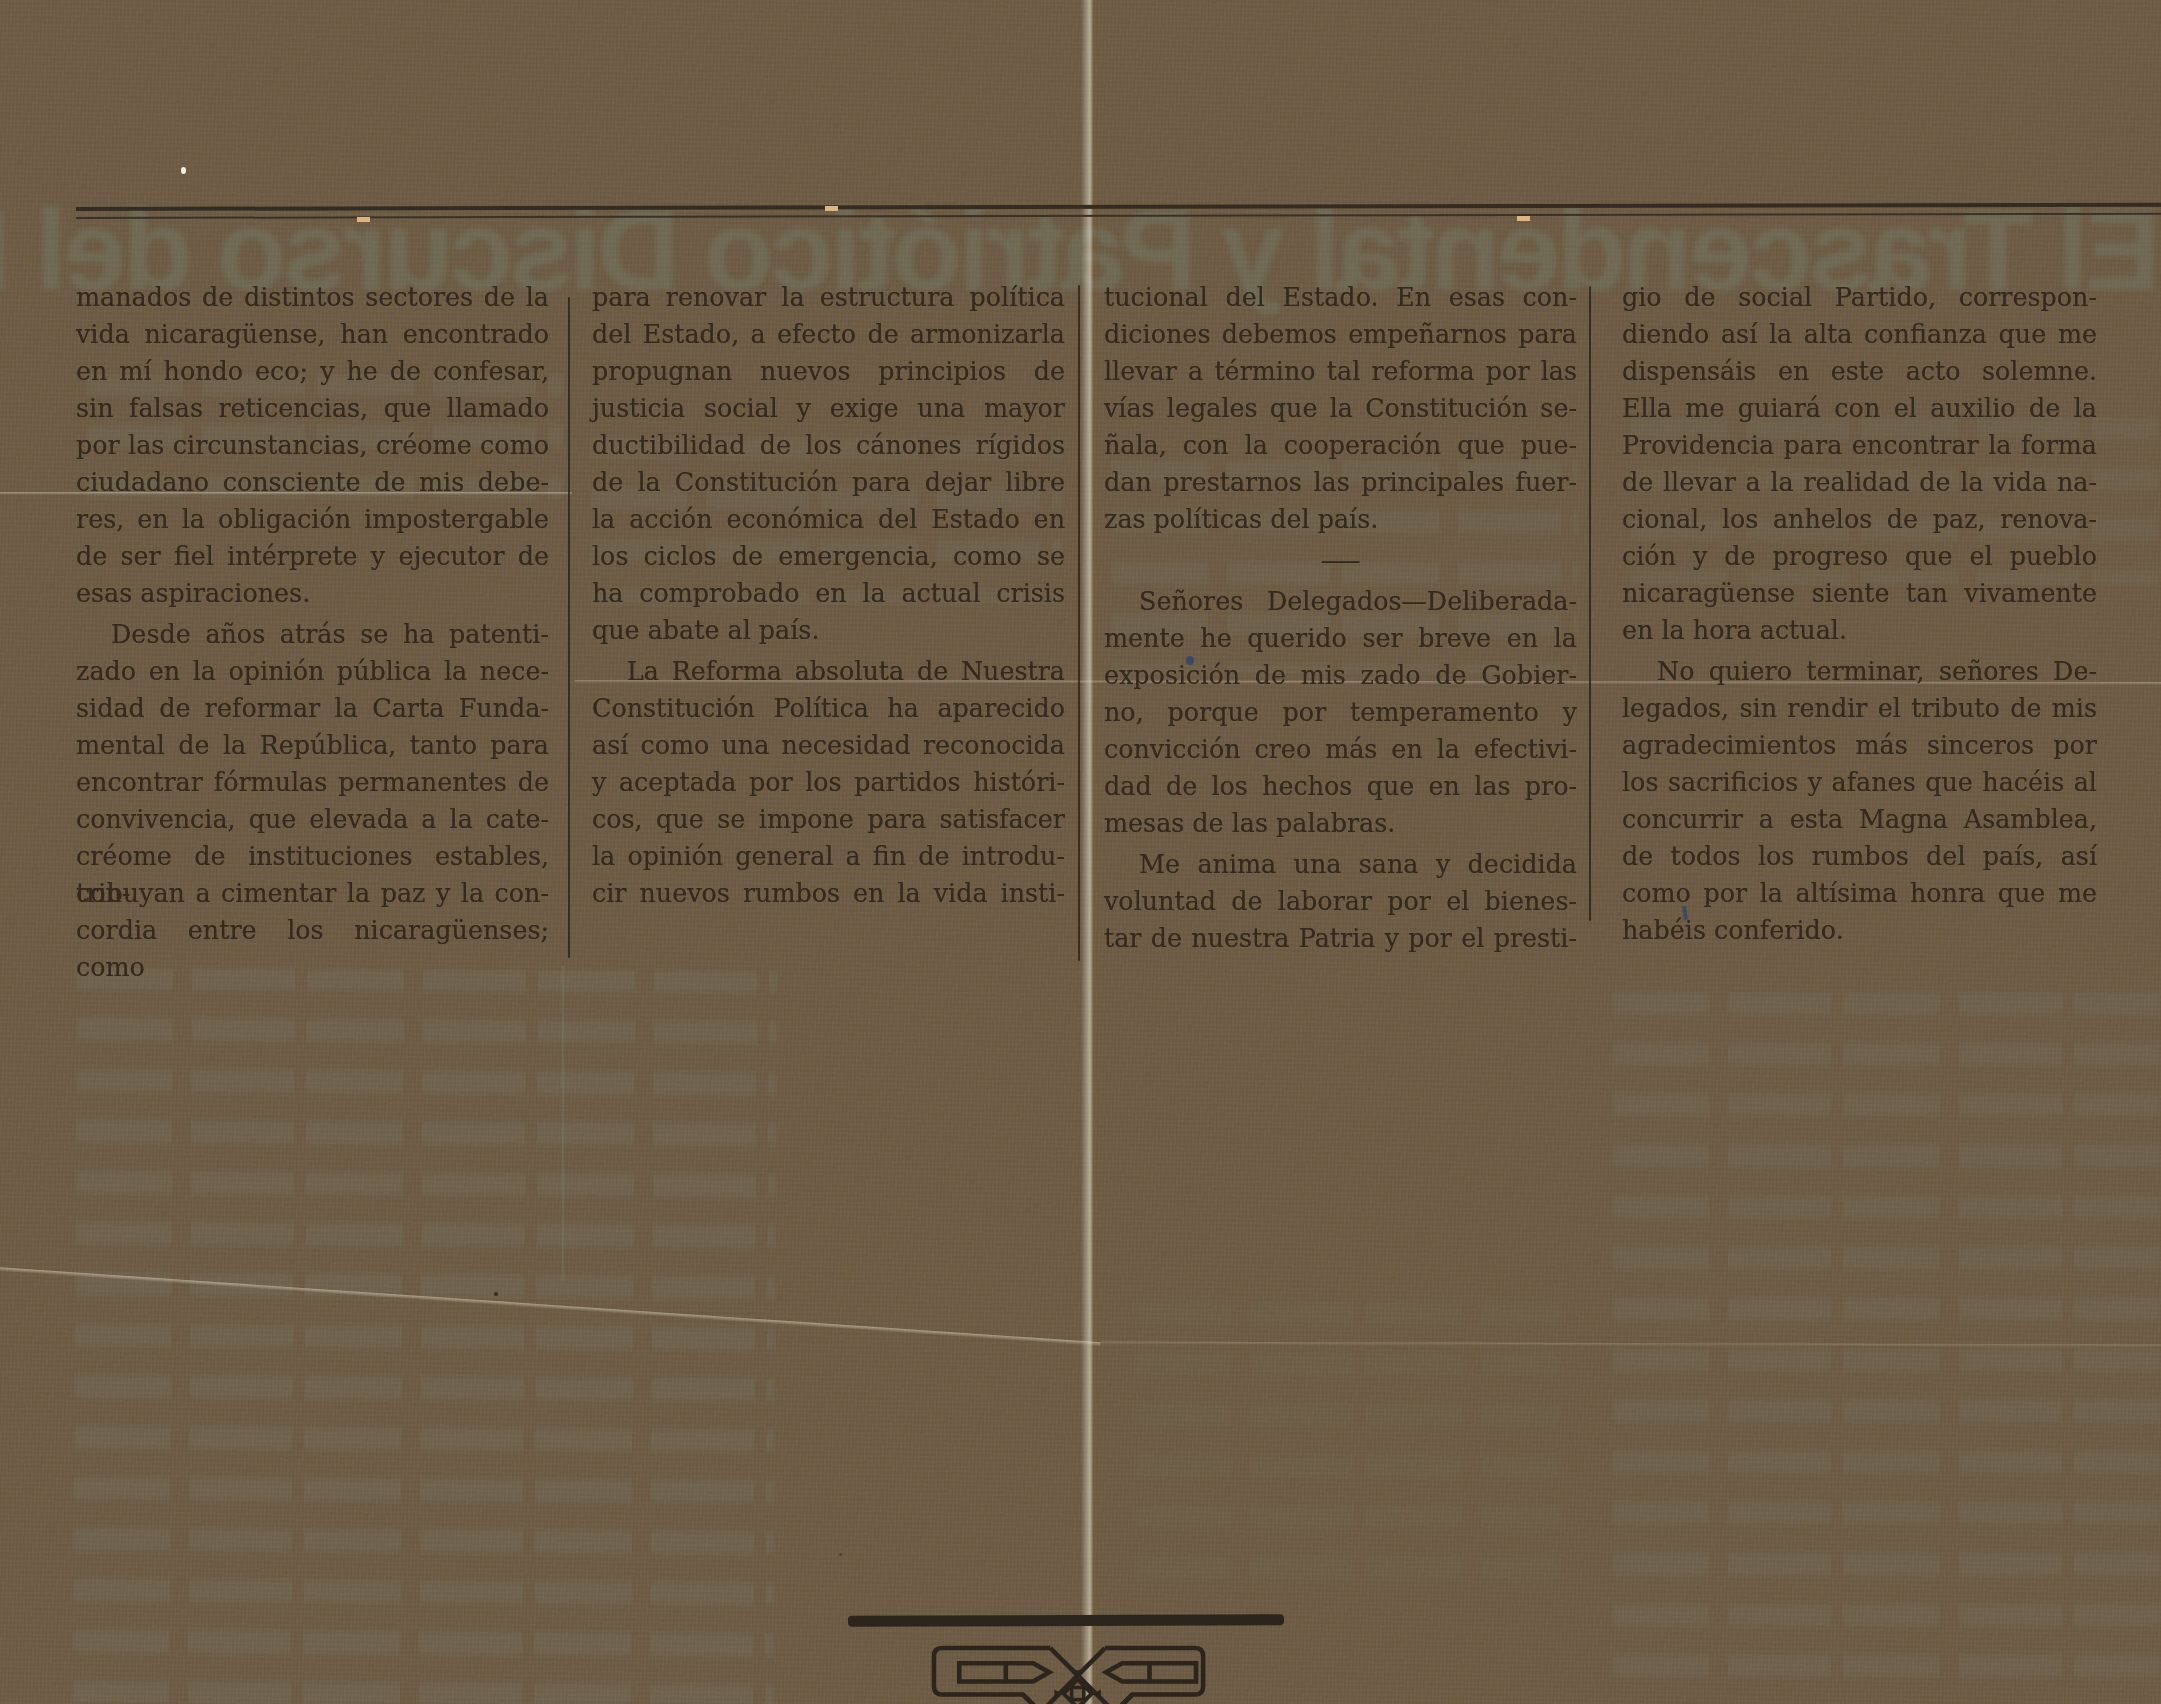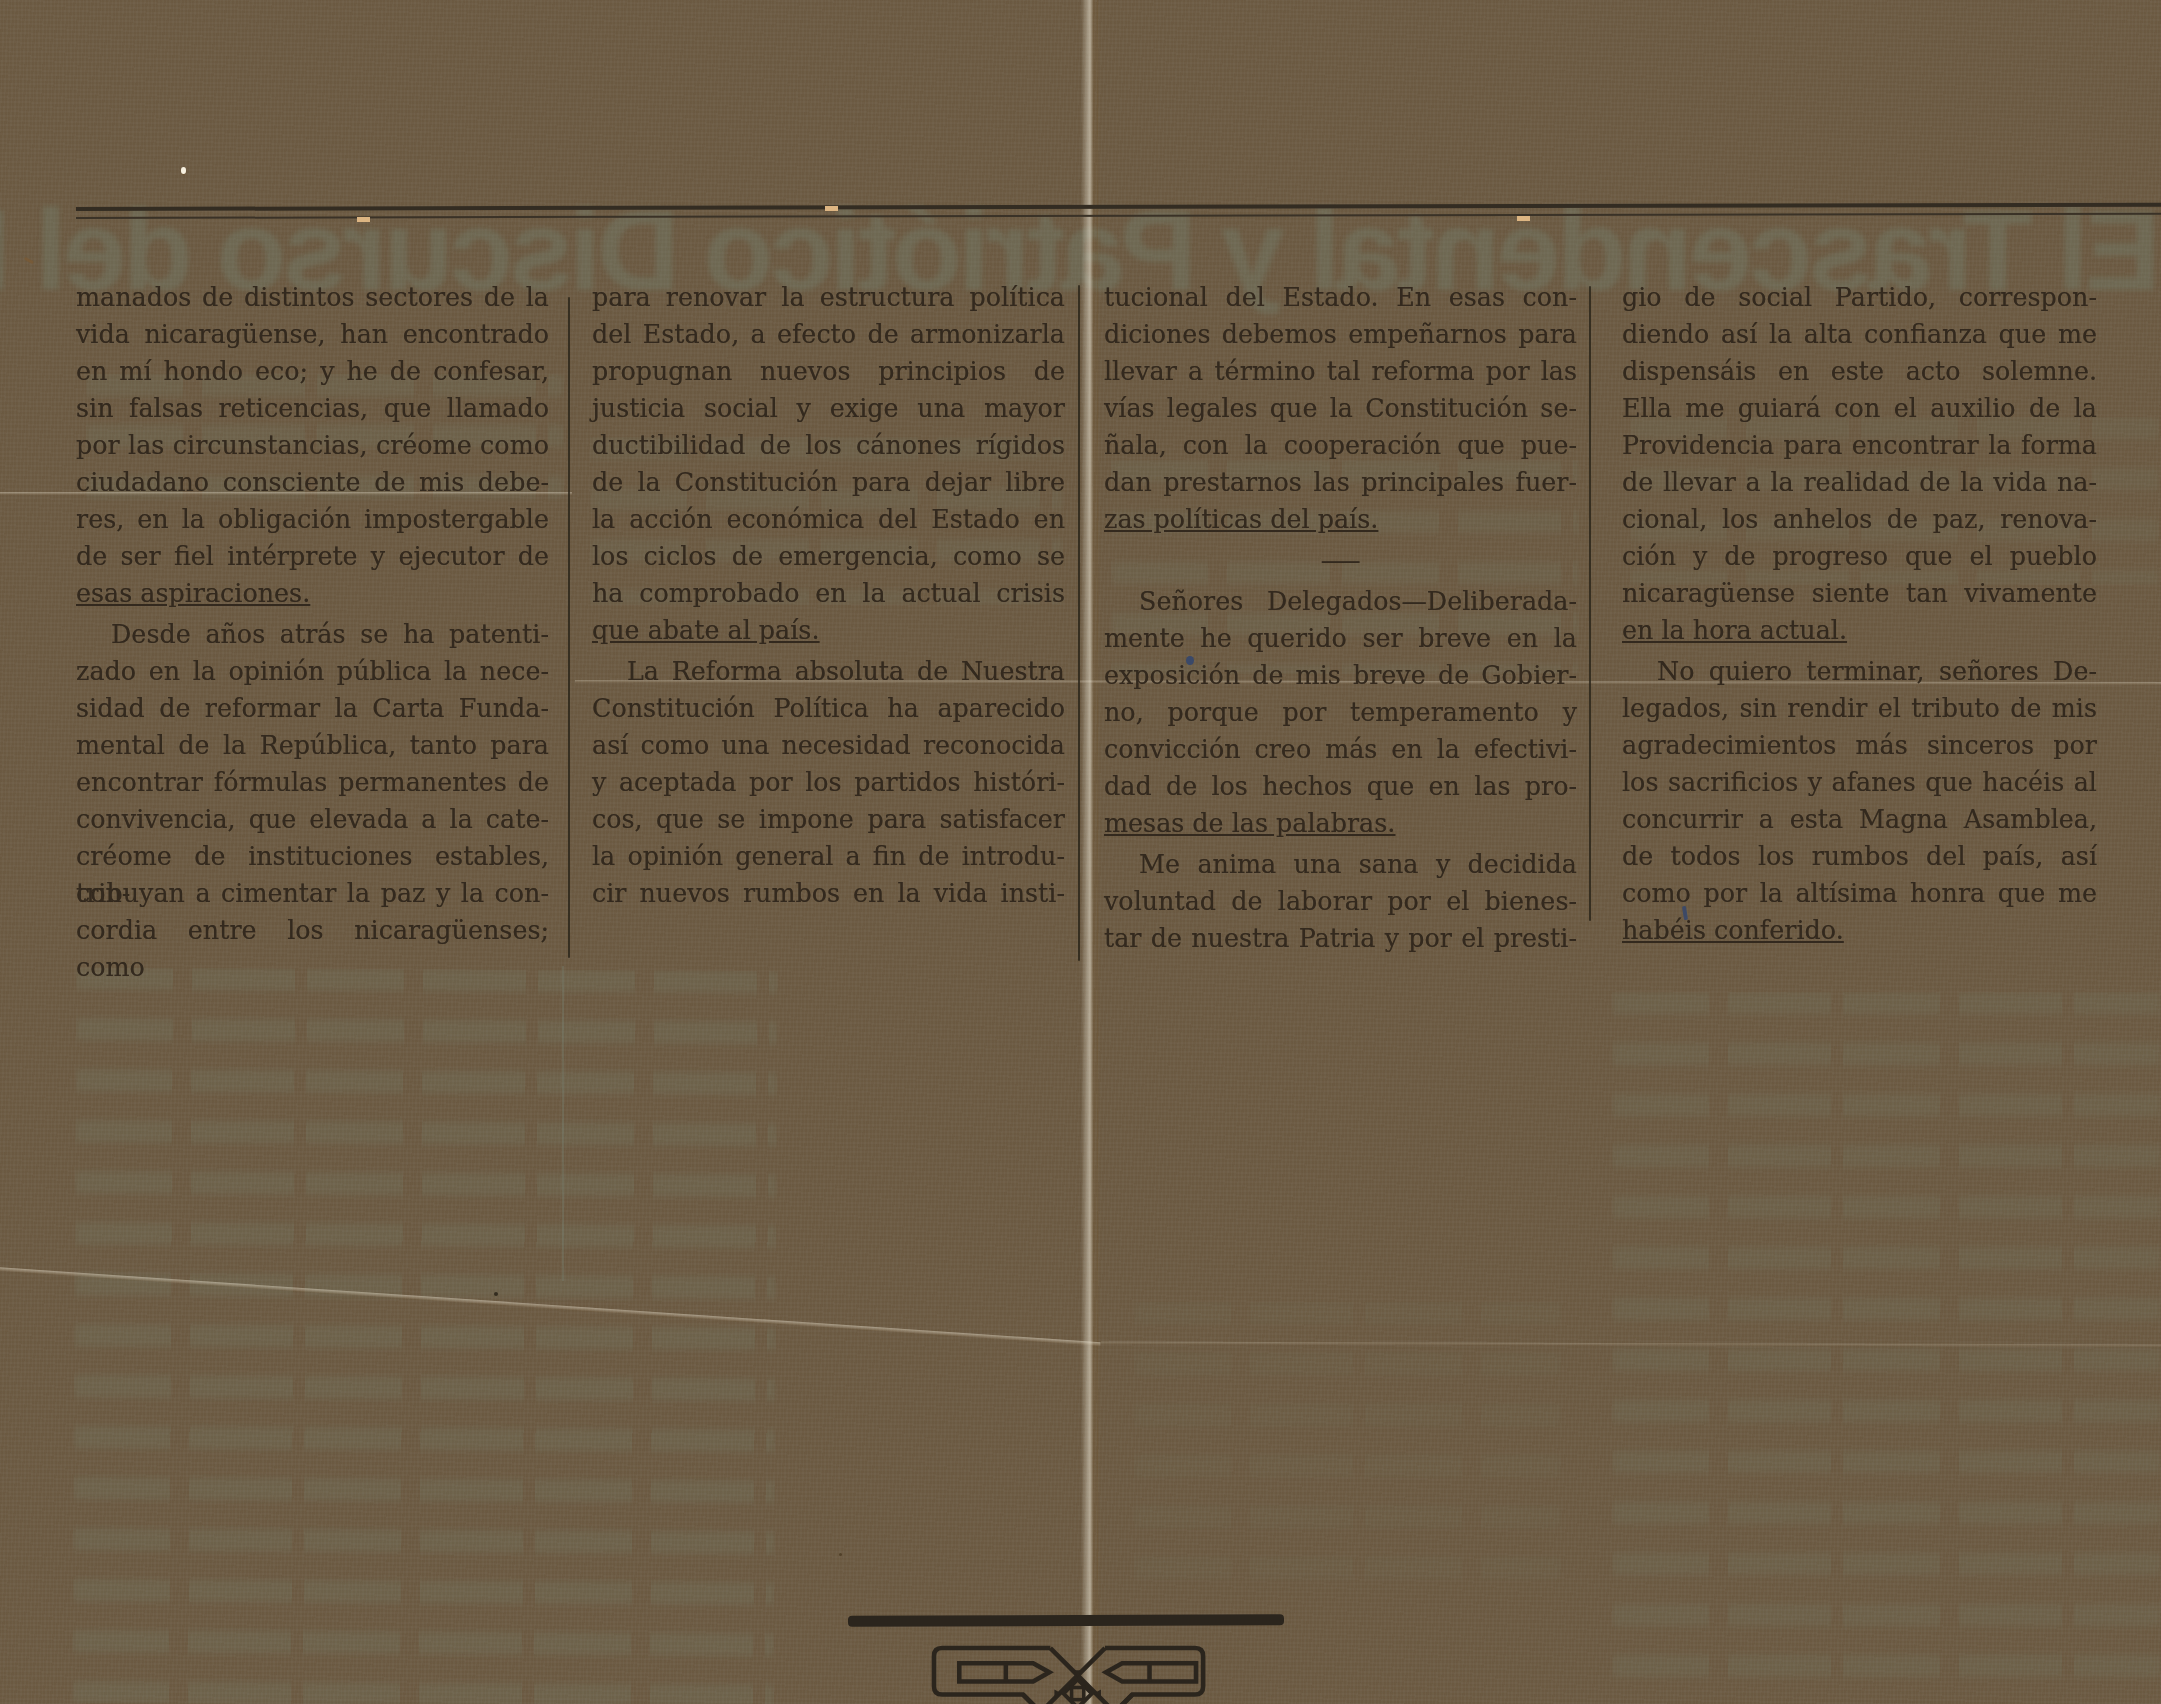--- a/index.html
+++ b/index.html
@@ -29,21 +29,21 @@
   .rule-top .r1{height:3.6px;background:#332c22;}
   .rule-top .r2{height:2.5px;margin-top:6.1px;background:#3a3227;}
   .rule-gap{position:absolute;width:13.2px;height:4.6px;background:#ddb582;}
   .vsep{position:absolute;width:2px;background:rgba(42,36,26,0.82);border-radius:1px;}
   .vsep-ghost{position:absolute;width:1.5px;background:rgba(120,135,118,0.32);filter:blur(0.5px);}
   .rule-bottom{position:absolute;left:848px;top:1615px;width:436px;height:10.7px;background:#2b251d;border-radius:4.1px;transform:rotate(-0.2deg);}
   
   .col{position:absolute;top:279px;width:473px;color:#33291e;font-size:25.4px;line-height:37px;
        text-shadow:0 0 0.5px rgba(51,41,30,0.55);overflow:visible;}
   .col .line{text-align:justify;text-align-last:justify;white-space:normal;height:37px;overflow:visible;}
-  .col .line.endleft{text-align-last:left;text-decoration:underline;}
+  .col .line.endleft{text-align-last:left;}
   .col .line.indent{padding-left:35px;}
   .col .pgap{height:4.1px;}
   .col .dashline{height:37px;text-align:center;font-size:27.5px;transform:scaleX(1.5);}
   
   .ghost-headline{
     position:absolute;left:0;top:154px;width:2161px;height:203px;
     text-align:center;white-space:nowrap;
     font-family:"Liberation Sans", sans-serif;font-weight:bold;
     font-size:115px;letter-spacing:-4.1px;line-height:193px;
     color:rgba(118,140,122,0.30);
@@ -152,21 +152,21 @@
       <div class="line">llevar a término tal reforma por las</div>
       <div class="line">vías legales que la Constitución se-</div>
       <div class="line">ñala, con la cooperación que pue-</div>
       <div class="line">dan prestarnos las principales fuer-</div>
       <div class="line endleft">zas políticas del país.</div>
       <div class="pgap"></div>
       <div class="dashline">—</div>
       <div class="pgap"></div>
       <div class="line indent">Señores Delegados—Deliberada-</div>
       <div class="line">mente he querido ser breve en la</div>
-      <div class="line">exposición de mis breve de Gobier-</div>
+      <div class="line">exposición de mis zado de Gobier-</div>
       <div class="line">no, porque por temperamento y</div>
       <div class="line">convicción creo más en la efectivi-</div>
       <div class="line">dad de los hechos que en las pro-</div>
       <div class="line endleft">mesas de las palabras.</div>
       <div class="pgap"></div>
       <div class="line indent">Me anima una sana y decidida</div>
       <div class="line">voluntad de laborar por el bienes-</div>
       <div class="line">tar de nuestra Patria y por el presti-</div>
     </div>
   <div class="col" id="col4" style="left:1622px;width:475px;">

